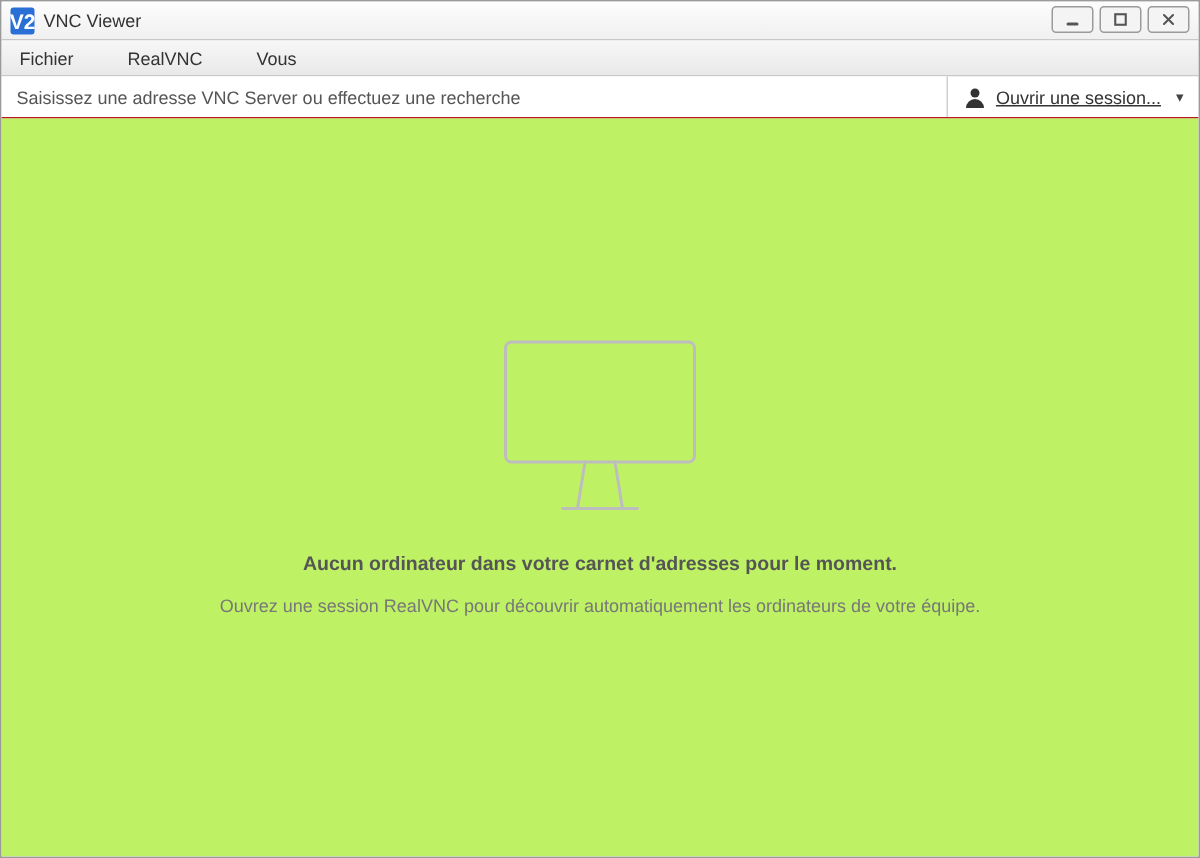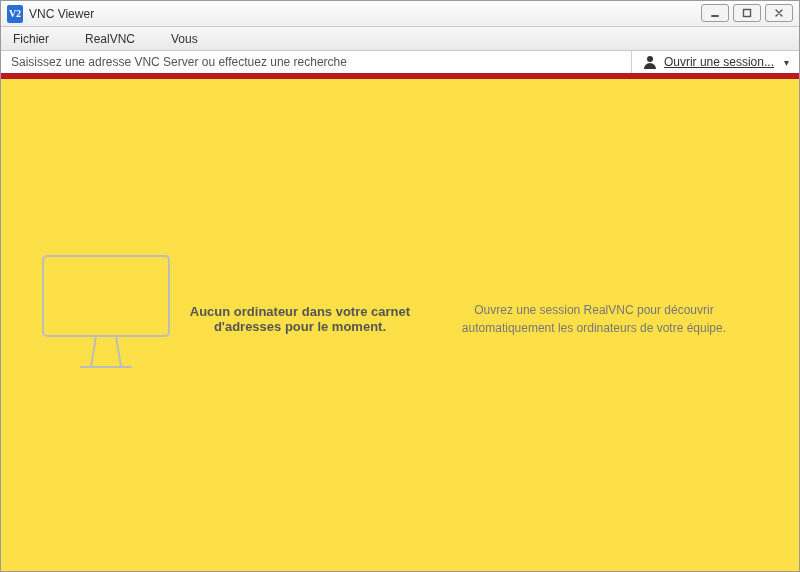--- a/index.html
+++ b/index.html
@@ -18,23 +18,22 @@
     border-bottom: 1px solid #c8c8c8;
     display: flex;
     align-items: center;
     padding-left: 6px;
   }
   .titlebar .app-icon {
     width: 16px; height: 18px;
     background: #2a6fd6;
     border-radius: 2px;
     display: flex; align-items: center; justify-content: center;
-    color: #fff; font-size: 10px; font-weight: bold;
+    color: #fff; font-size: 14px; font-weight: bold;
     margin-right: 6px;
-    font-family: Liberation Serif, serif;
   }
   .titlebar .title { color: #333; font-size: 12px; }
   .titlebar .spacer { flex: 1; }
   .winbtn {
     width: 28px; height: 18px;
     border: 1px solid #9a9a9a;
     border-radius: 3px;
     margin: 0 2px;
     background: #f4f4f4;
     display: flex; align-items: center; justify-content: center;
@@ -54,21 +53,21 @@
     gap: 28px;
   }
   .menubar .menuitem {
     color: #333;
     cursor: pointer;
     padding: 2px 4px;
   }
   .toolbar {
     height: 28px;
     background: #fff;
-    border-bottom: 6px solid #b91c1c;
+    border-bottom: 1px solid #b91c1c;
     display: flex;
     align-items: stretch;
   }
   .search-wrap {
     flex: 1;
     display: flex;
     align-items: center;
   }
   .search-input {
     width: 100%;
@@ -91,23 +90,23 @@
     color: #333;
     white-space: nowrap;
   }
   .session-btn .user-icon {
     width: 16px; height: 16px;
     display: flex; align-items: center; justify-content: center;
   }
   .session-btn .chev { color:#444; font-size:10px; margin-left:4px; }
   .content {
     height: calc(572px - 26px - 24px - 28px - 2px);
-    background: #fde047;
+    background: #bef264;
     display: flex;
-    flex-direction: row;
+    flex-direction: column;
     align-items: center;
     justify-content: center;
     text-align: center;
     padding: 0 40px;
   }
   .monitor { margin-bottom: 24px; }
   .msg-title { color:#555; font-weight:600; font-size:13px; margin-bottom:12px; }
   .msg-line { color:#777; font-size:12px; margin-bottom:12px; line-height:1.5; }
 </style>
 </head>

